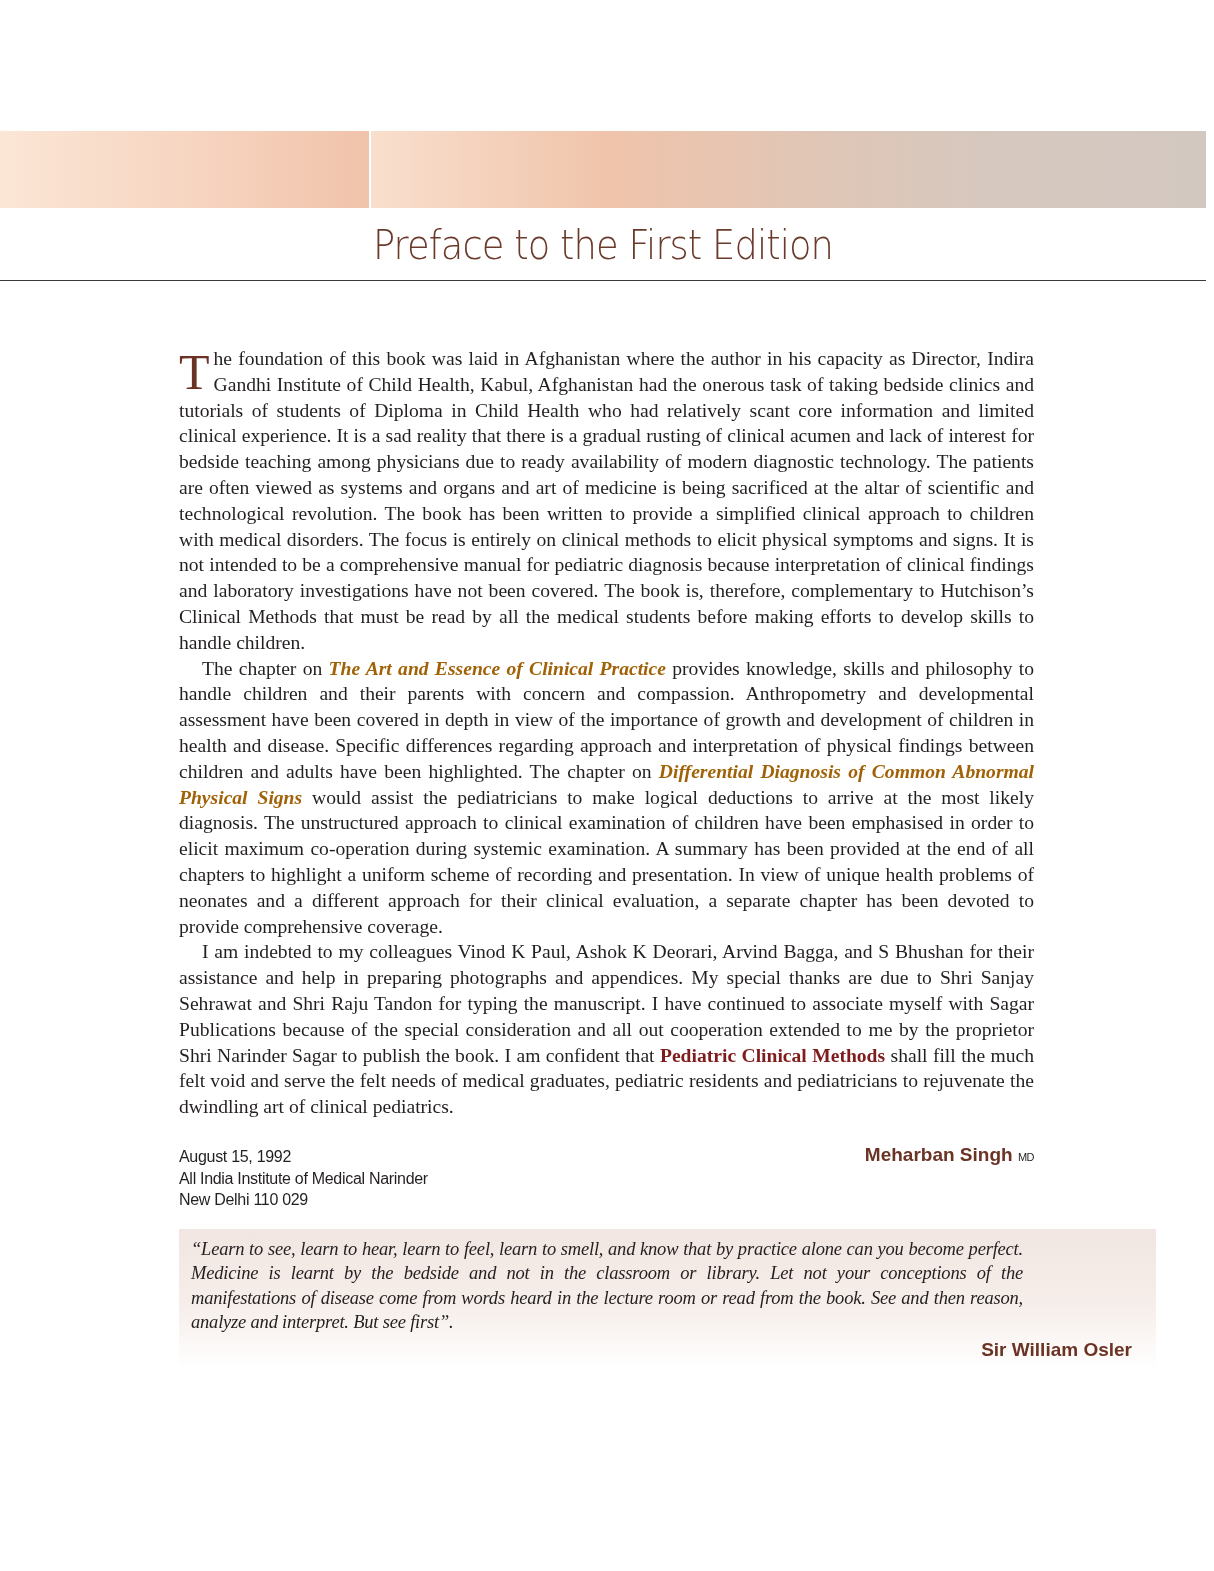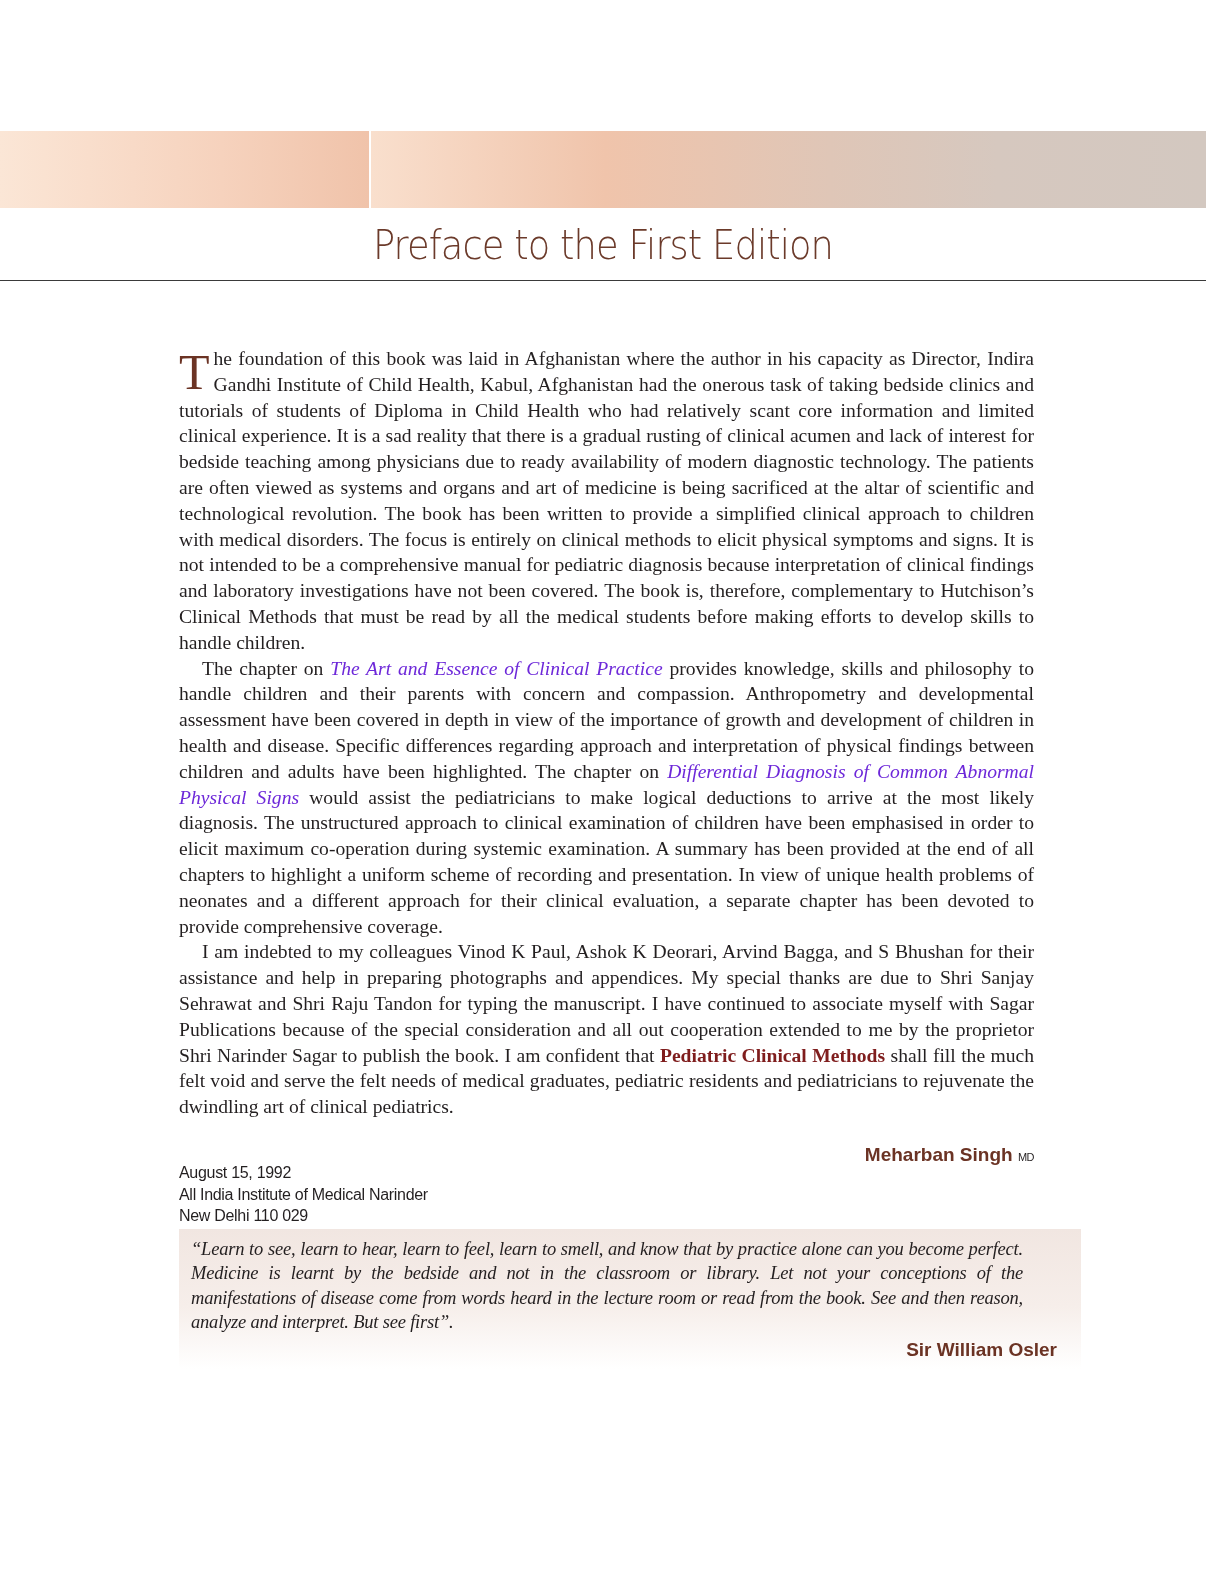--- a/index.html
+++ b/index.html
@@ -6,27 +6,27 @@
   body { width: 1214px; height: 1571px; position: relative; overflow: hidden; font-family: "Liberation Serif", serif; color: #231f20; }
   .banner { position: absolute; left: 0; top: 131px; width: 1206px; height: 77px; }
   .banner-left { position: absolute; left: 0; top: 0; width: 369px; height: 77px; background: linear-gradient(90deg, #fbe6d6 0%, #f6d2bd 60%, #f0c3aa 100%); }
   .banner-right { position: absolute; left: 371px; top: 0; width: 835px; height: 77px; background: linear-gradient(90deg, #f9dfcd 0%, #f0c4ab 28%, #dfc6b7 55%, #d6c8bf 75%, #d3c8c0 100%); }
   .title { position: absolute; left: 0; width: 1206px; top: 222px; text-align: center; font-family: "DejaVu Sans", sans-serif; font-size: 40px; font-weight: 300; color: #6b3a2a; letter-spacing: -1px; transform: scaleX(0.92); transform-origin: center; }
   .title-rule { position: absolute; left: 0; top: 280px; width: 1206px; height: 1px; background: #3a3a3a; }
   .body-text { position: absolute; left: 179px; top: 346px; width: 855px; font-size: 19.6px; line-height: 25.8px; text-align: justify; }
   .body-text p { margin: 0; }
   .body-text p.indent { text-indent: 23px; }
   .dropcap { float: left; font-size: 50px; line-height: 40px; color: #6b3324; margin: 6px 4px 0 0; }
-  .link-it { font-style: italic; color: #6d28d9; }
+  .link-it { font-style: italic; color: #a16207; font-weight: bold; }
   .bold-brand { font-weight: bold; color: #7f1d1d; }
-  .sig-left { position: absolute; left: 179px; top: 1146px; font-family: "Liberation Sans", sans-serif; font-size: 16px; line-height: 21.5px; color: #231f20; letter-spacing: -0.3px; margin-top: 16px; }
+  .sig-left { position: absolute; left: 179px; top: 1146px; font-family: "Liberation Sans", sans-serif; font-size: 16px; line-height: 21.5px; color: #231f20; letter-spacing: -0.3px; }
   .sig-left .small { font-size: 16px; }
   .sig-right { position: absolute; right: 180px; top: 1144px; font-family: "Liberation Sans", sans-serif; font-size: 19px; color: #6b3324; font-weight: bold; }
   .sig-right .cred { font-weight: normal; font-size: 11px; color: #231f20; letter-spacing: -0.5px; }
-  .quote-box { position: absolute; left: 179px; top: 1229px; width: 902px; height: 140px; background: linear-gradient(180deg, #f1e6e1 0%, #f6eeea 55%, #ffffff 100%); }
+  .quote-box { position: absolute; left: 179px; top: 1229px; width: 977px; height: 140px; background: linear-gradient(180deg, #f1e6e1 0%, #f6eeea 55%, #ffffff 100%); }
   .quote-text { position: absolute; left: 12px; top: 8px; width: 832px; font-family: "Liberation Serif", serif; font-style: italic; font-size: 18.5px; line-height: 24.3px; color: #231f20; text-align: justify; letter-spacing: -0.2px; }
   .quote-author { position: absolute; right: 24px; top: 110px; font-family: "Liberation Sans", sans-serif; font-weight: bold; font-size: 19px; color: #6b3324; }
 </style>
 </head>
 <body>
 
 <div class="banner">
   <div class="banner-left"></div>
   <div class="banner-right"></div>
 </div>

